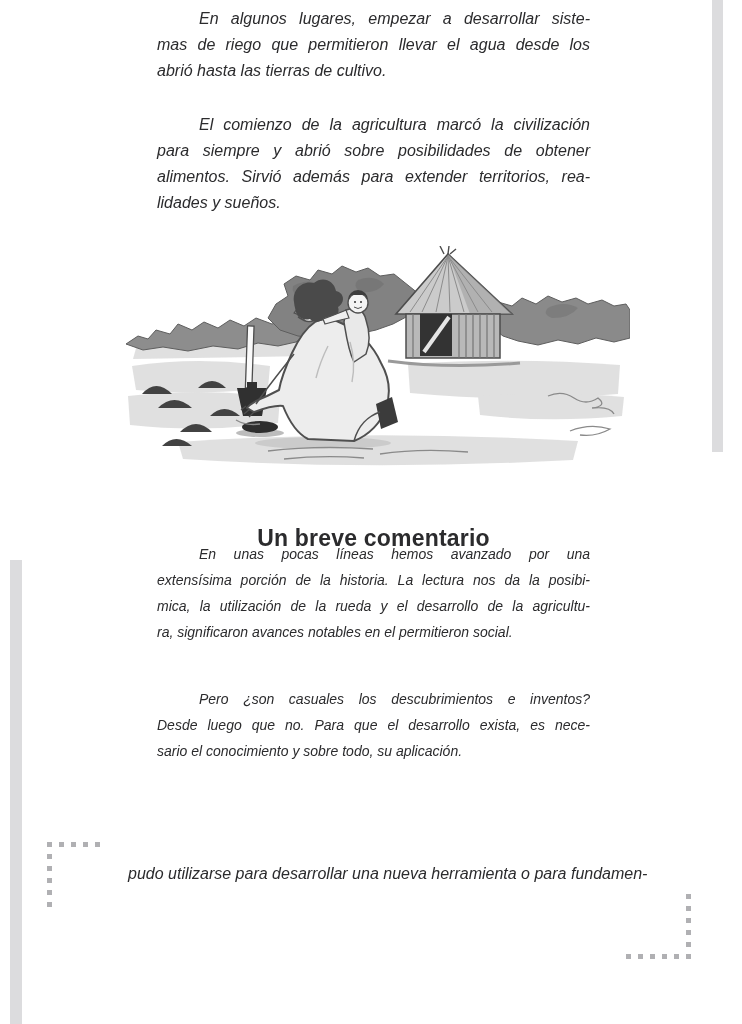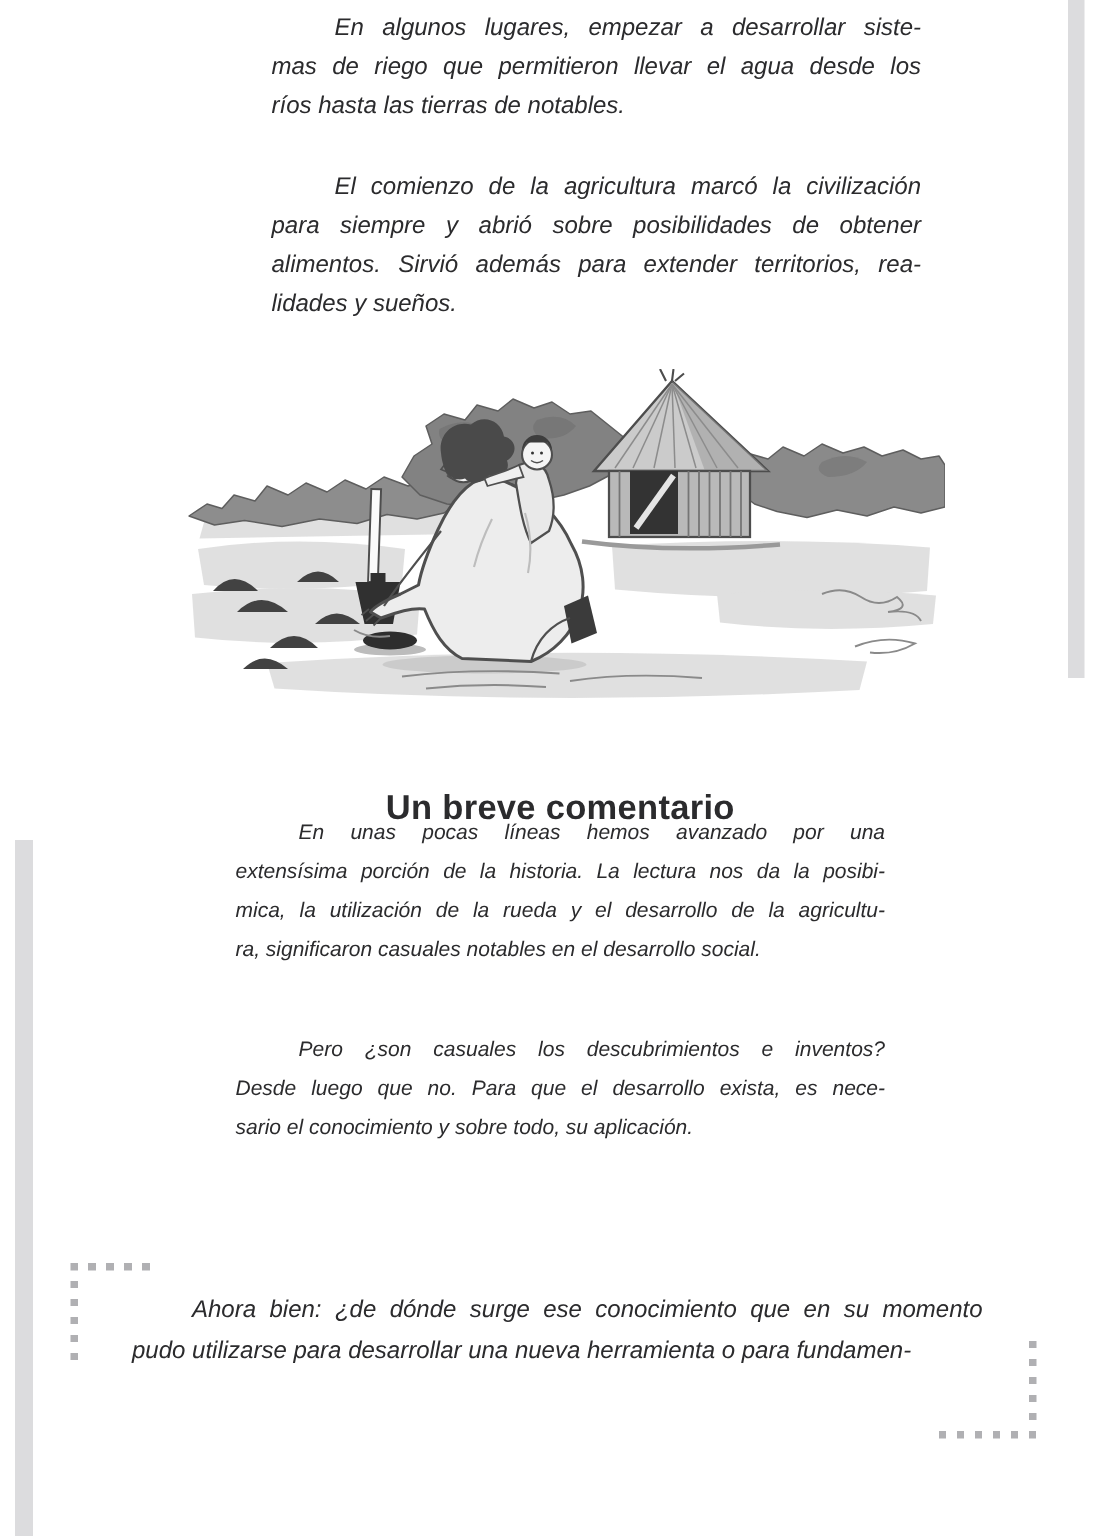--- a/index.html
+++ b/index.html
@@ -13,21 +13,21 @@
     background:#ffffff;overflow:hidden;
     font-family:"Liberation Sans",sans-serif;color:var(--ink);
   }
   
   .edge-bar{position:absolute;background:var(--edge);}
   .edge-bar.right{left:712px;top:0;width:11px;height:452px;}
   .edge-bar.left{left:10px;top:560px;width:12px;height:464px;}
 
   
   .para{position:absolute;left:157px;width:433px;font-size:14px;line-height:26px;font-style:italic;}
-  .para.italic{font-style:italic;font-size:16px;margin-left:24px;}
+  .para.italic{font-style:italic;font-size:16px;}
   .tline{text-align:justify;text-align-last:justify;white-space:normal;}
   .tline:last-child{text-align-last:left;}
   .para .tline:first-child{text-indent:42px;}
   #p1{top:6px;}
   #p2{top:112px;}
   #p3{top:541px;}
   #p4{top:686px;}
 
   .heading{
     position:absolute;left:157px;top:485px;width:433px;
@@ -58,21 +58,21 @@
 <body>
 
 <div class="page">
 
   <div class="edge-bar right"></div>
   <div class="edge-bar left"></div>
 
   <div class="para italic" id="p1">
       <div class="tline">En algunos lugares, empezar a desarrollar siste-</div>
       <div class="tline">mas de riego que permitieron llevar el agua desde los</div>
-      <div class="tline">ríos hasta las tierras de notables.</div>
+      <div class="tline">abrió hasta las tierras de cultivo.</div>
     </div>
 
   <div class="para italic" id="p2">
       <div class="tline">El comienzo de la agricultura marcó la civilización</div>
       <div class="tline">para siempre y abrió sobre posibilidades de obtener</div>
       <div class="tline">alimentos. Sirvió además para extender territorios, rea-</div>
       <div class="tline">lidades y sueños.</div>
     </div>
 
   <figure class="figure" role="img" aria-label="Mujer arrodillada sembrando la tierra con un bebé a la espalda; una pala clavada en el suelo, montículos de tierra y una choza de paja al fondo">
@@ -172,32 +172,31 @@
       </g>
     </svg>
   </figure>
 
   <h2 class="heading">Un breve comentario</h2>
 
   <div class="para" id="p3">
       <div class="tline">En unas pocas líneas hemos avanzado por una</div>
       <div class="tline">extensísima porción de la historia. La lectura nos da la posibi-</div>
       <div class="tline">mica, la utilización de la rueda y el desarrollo de la agricultu-</div>
-      <div class="tline">ra, significaron casuales notables en el desarrollo social.</div>
+      <div class="tline">ra, significaron avances notables en el permitieron social.</div>
     </div>
 
   <div class="para" id="p4">
       <div class="tline">Pero ¿son casuales los descubrimientos e inventos?</div>
       <div class="tline">Desde luego que no. Para que el desarrollo exista, es nece-</div>
       <div class="tline">sario el conocimiento y sobre todo, su aplicación.</div>
     </div>
 
   <div class="dots-row tl-row"></div>
   <div class="dots-col tl-col"></div>
   <div class="dots-col br-col"></div>
   <div class="dots-row br-row"></div>
 
   <div class="para quote">
-      <div class="tline">Ahora bien: ¿de dónde surge ese conocimiento que en su momento</div>
       <div class="tline">pudo utilizarse para desarrollar una nueva herramienta o para fundamen-</div>
     </div>
 
 </div>
 
 </body></html>

